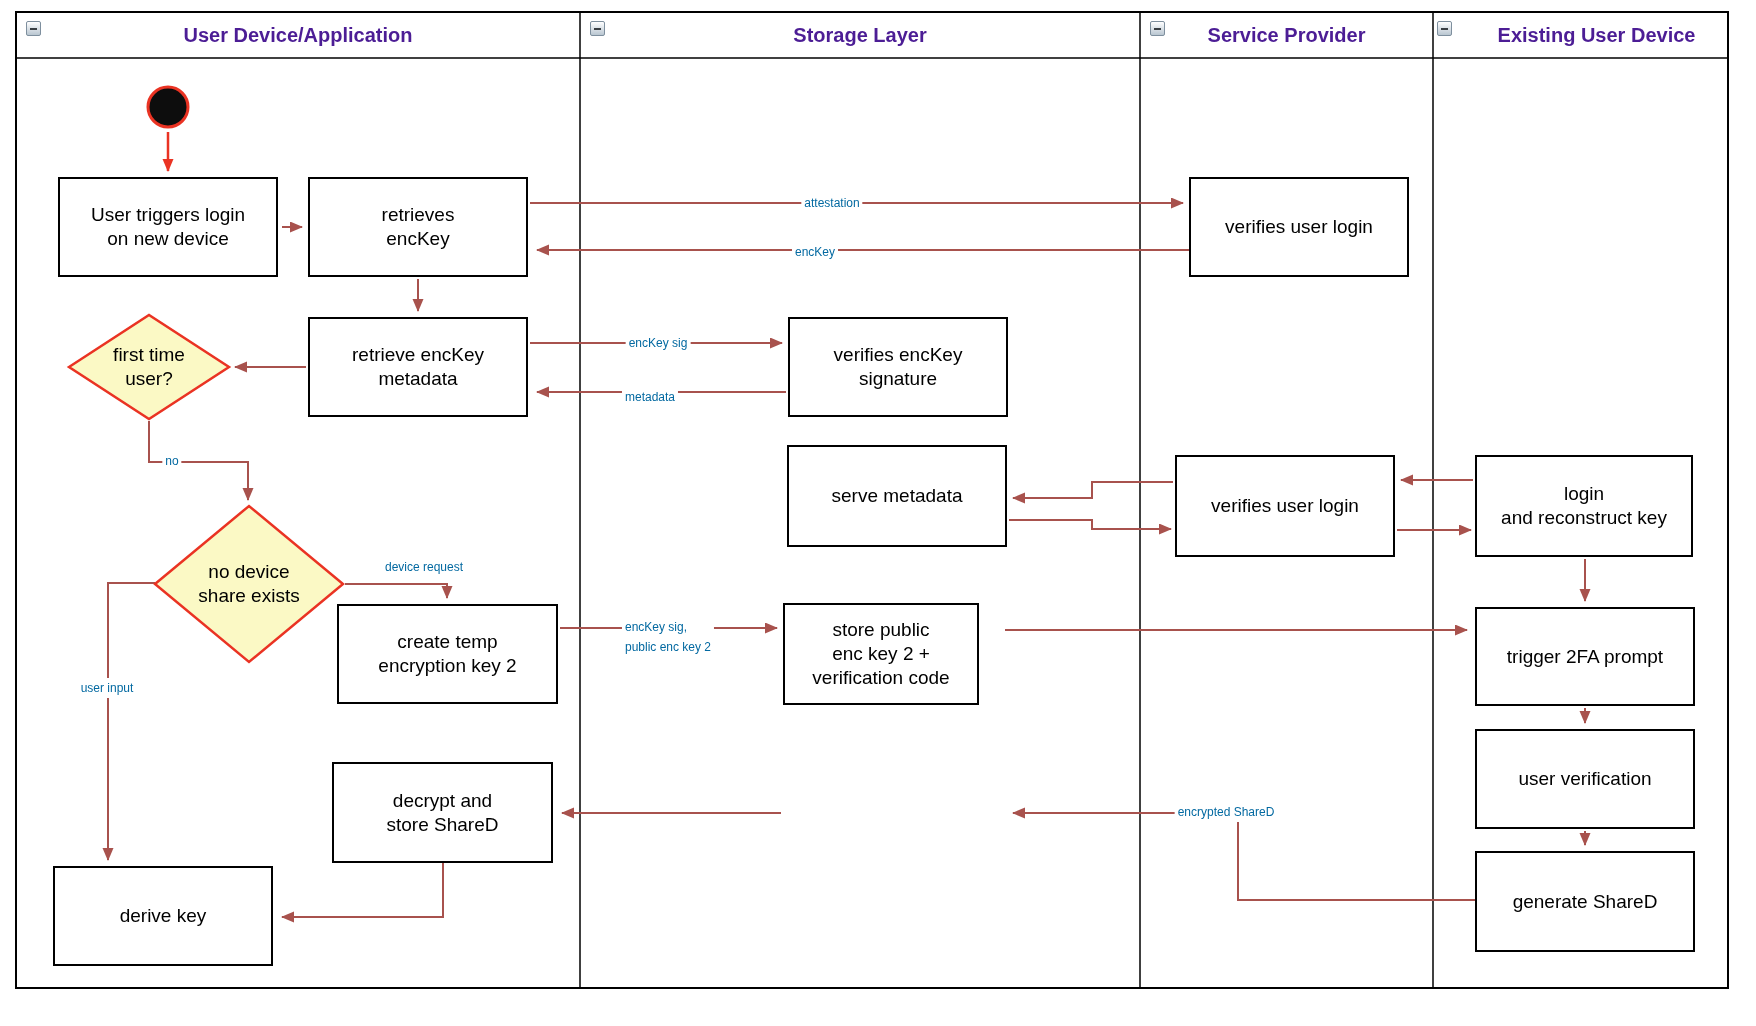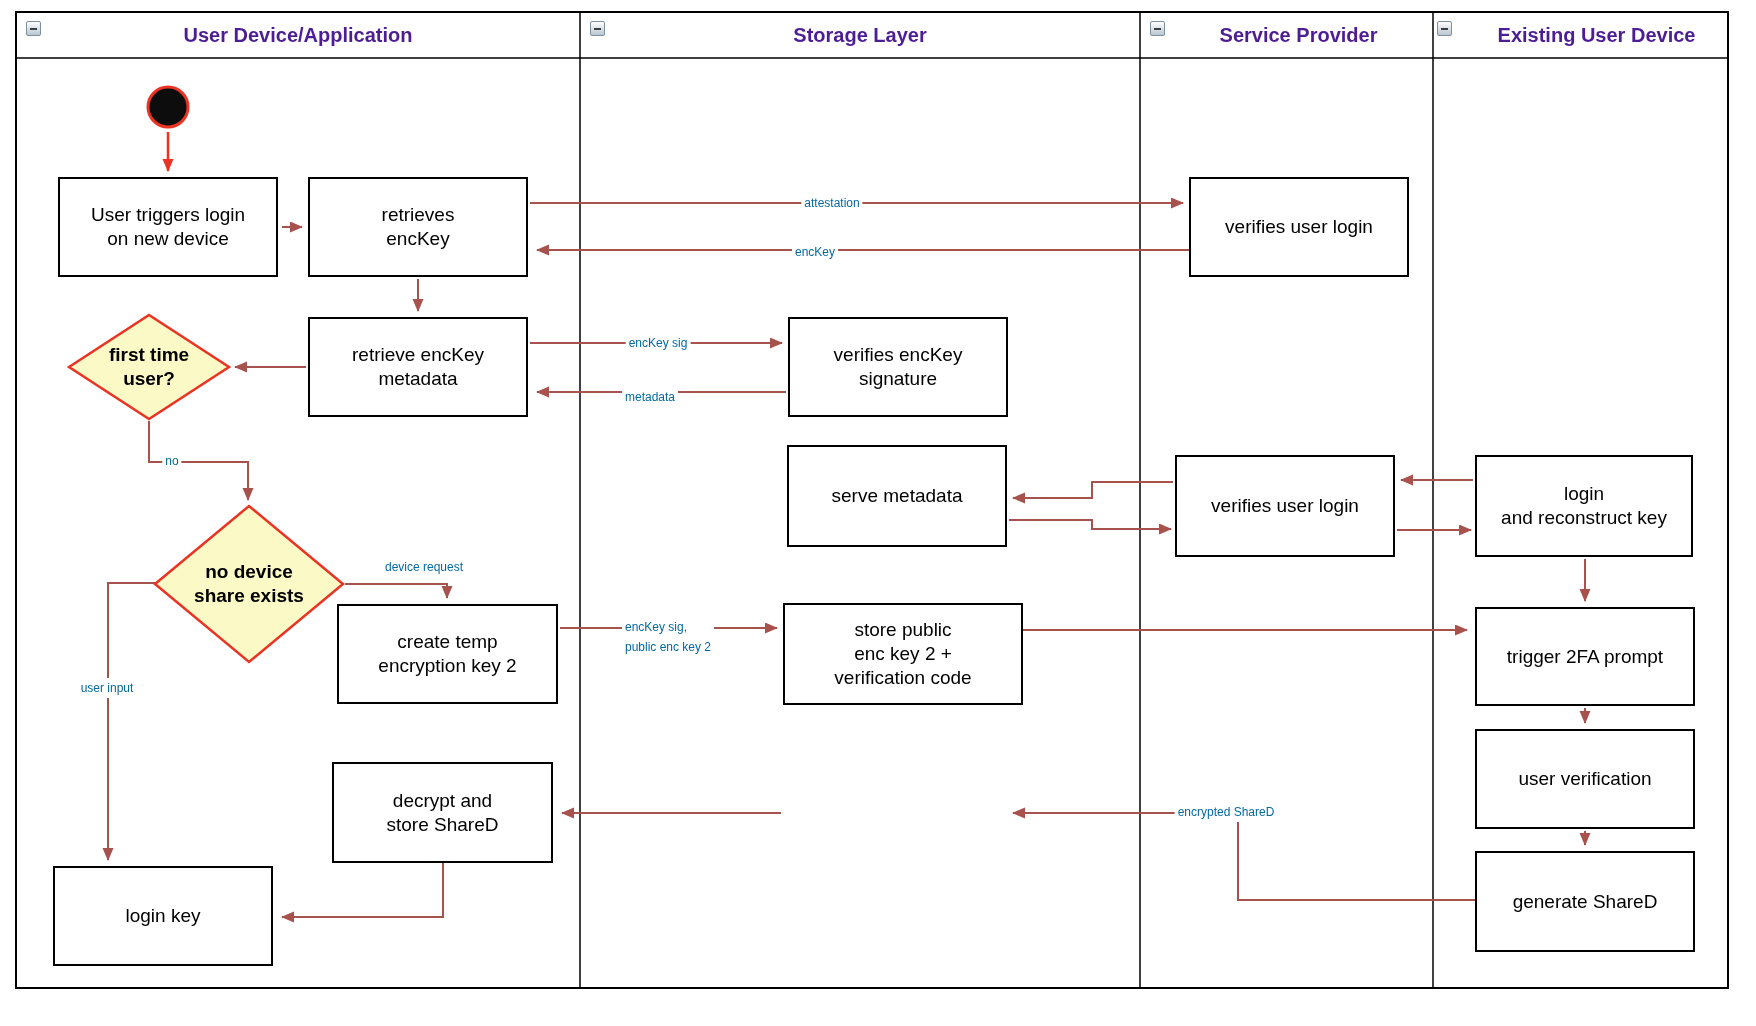--- a/index.html
+++ b/index.html
@@ -10,21 +10,21 @@
   .lane-title{position:absolute;top:13px;height:44px;display:flex;align-items:center;
               justify-content:center;font-size:20px;font-weight:bold;color:#4c1d95;}
   .collapse{position:absolute;width:15px;height:15px;border:1px solid #7e8f9e;border-radius:2px;
             background:linear-gradient(#ffffff,#b9c6d1);box-sizing:border-box;}
   .collapse::after{content:"";position:absolute;left:3px;top:6px;width:7px;height:2px;background:#3a3f44;}
 
   .node{position:absolute;background:#fff;border:2px solid #000;box-sizing:border-box;
         display:flex;align-items:center;justify-content:center;text-align:center;
         font-size:19px;line-height:24px;color:#000;white-space:pre-line;}
   .dtext{position:absolute;display:flex;align-items:center;justify-content:center;
-         text-align:center;font-size:19px;line-height:24px;color:#000;white-space:pre-line;font-weight:bold;}
+         text-align:center;font-size:19px;line-height:24px;color:#000;white-space:pre-line;}
   .elabel{position:absolute;transform:translate(-50%,-50%);background:#fff;padding:0 3px;
           font-size:12px;line-height:20px;color:#0369a1;white-space:pre-line;text-align:left;}
 </style>
 </head>
 <body>
 
 <div class="canvas">
 
   <svg class="wiring" viewBox="0 0 1756 1026">
     <defs>
@@ -72,21 +72,21 @@
     <line x1="168" y1="132" x2="168" y2="171" stroke-width="2.5" marker-end="url(#headR)" stroke="#ea3323"></line>
 
     <circle cx="168" cy="107" r="20" stroke-width="3" fill="#0d0d0d" stroke="#ea3323"></circle>
 
     <polygon points="69,367 149,315 229,367 149,419" stroke-width="2.5" fill="#fbf9c5" stroke="#ea3323"></polygon>
     <polygon points="155,584 249,506 343,584 249,662" stroke-width="2.5" fill="#fbf9c5" stroke="#ea3323"></polygon>
   </svg>
 
   <div class="lane-title" style="left:16px;width:564px;">User Device/Application</div>
   <div class="lane-title" style="left:580px;width:560px;">Storage Layer</div>
-  <div class="lane-title" style="left:1140px;width:293px;margin-left:12px;">Service Provider</div>
+  <div class="lane-title" style="left:1140px;width:293px;">Service Provider</div>
   <div class="lane-title" style="left:1433px;width:295px;padding-left:16px;">Existing User Device</div>
 
   <span class="collapse" style="left:26px;top:21px;"></span>
   <span class="collapse" style="left:590px;top:21px;"></span>
   <span class="collapse" style="left:1150px;top:21px;"></span>
   <span class="collapse" style="left:1437px;top:21px;"></span>
 
   <div class="node" style="left:58px;top:177px;width:220px;height:100px;">User triggers login
 on new device</div>
   <div class="node" style="left:308px;top:177px;width:220px;height:100px;">retrieves
@@ -95,29 +95,29 @@
   <div class="node" style="left:308px;top:317px;width:220px;height:100px;">retrieve encKey
 metadata</div>
   <div class="node" style="left:788px;top:317px;width:220px;height:100px;">verifies encKey
 signature</div>
   <div class="node" style="left:787px;top:445px;width:220px;height:102px;">serve metadata</div>
   <div class="node" style="left:1175px;top:455px;width:220px;height:102px;">verifies user login</div>
   <div class="node" style="left:1475px;top:455px;width:218px;height:102px;">login
 and reconstruct key</div>
   <div class="node" style="left:337px;top:604px;width:221px;height:100px;">create temp
 encryption key 2</div>
-  <div class="node" style="left:783px;top:603px;width:240px;height:102px;">store public
+  <div class="node" style="left:783px;top:603px;width:196px;height:102px;">store public
 enc key 2 +
 verification code</div>
   <div class="node" style="left:1475px;top:607px;width:220px;height:99px;">trigger 2FA prompt</div>
   <div class="node" style="left:1475px;top:729px;width:220px;height:100px;">user verification</div>
   <div class="node" style="left:1475px;top:851px;width:220px;height:101px;">generate ShareD</div>
   <div class="node" style="left:332px;top:762px;width:221px;height:101px;">decrypt and
 store ShareD</div>
-  <div class="node" style="left:53px;top:866px;width:220px;height:100px;">login key</div>
+  <div class="node" style="left:53px;top:866px;width:220px;height:100px;">derive key</div>
 
   <div class="dtext" style="left:69px;top:315px;width:160px;height:104px;">first time
 user?</div>
   <div class="dtext" style="left:155px;top:506px;width:188px;height:156px;">no device
 share exists</div>
 
   <div class="elabel" style="left:832px;top:203px;">attestation</div>
   <div class="elabel" style="left:815px;top:252px;">encKey</div>
   <div class="elabel" style="left:658px;top:343px;">encKey sig</div>
   <div class="elabel" style="left:650px;top:397px;">metadata</div>

